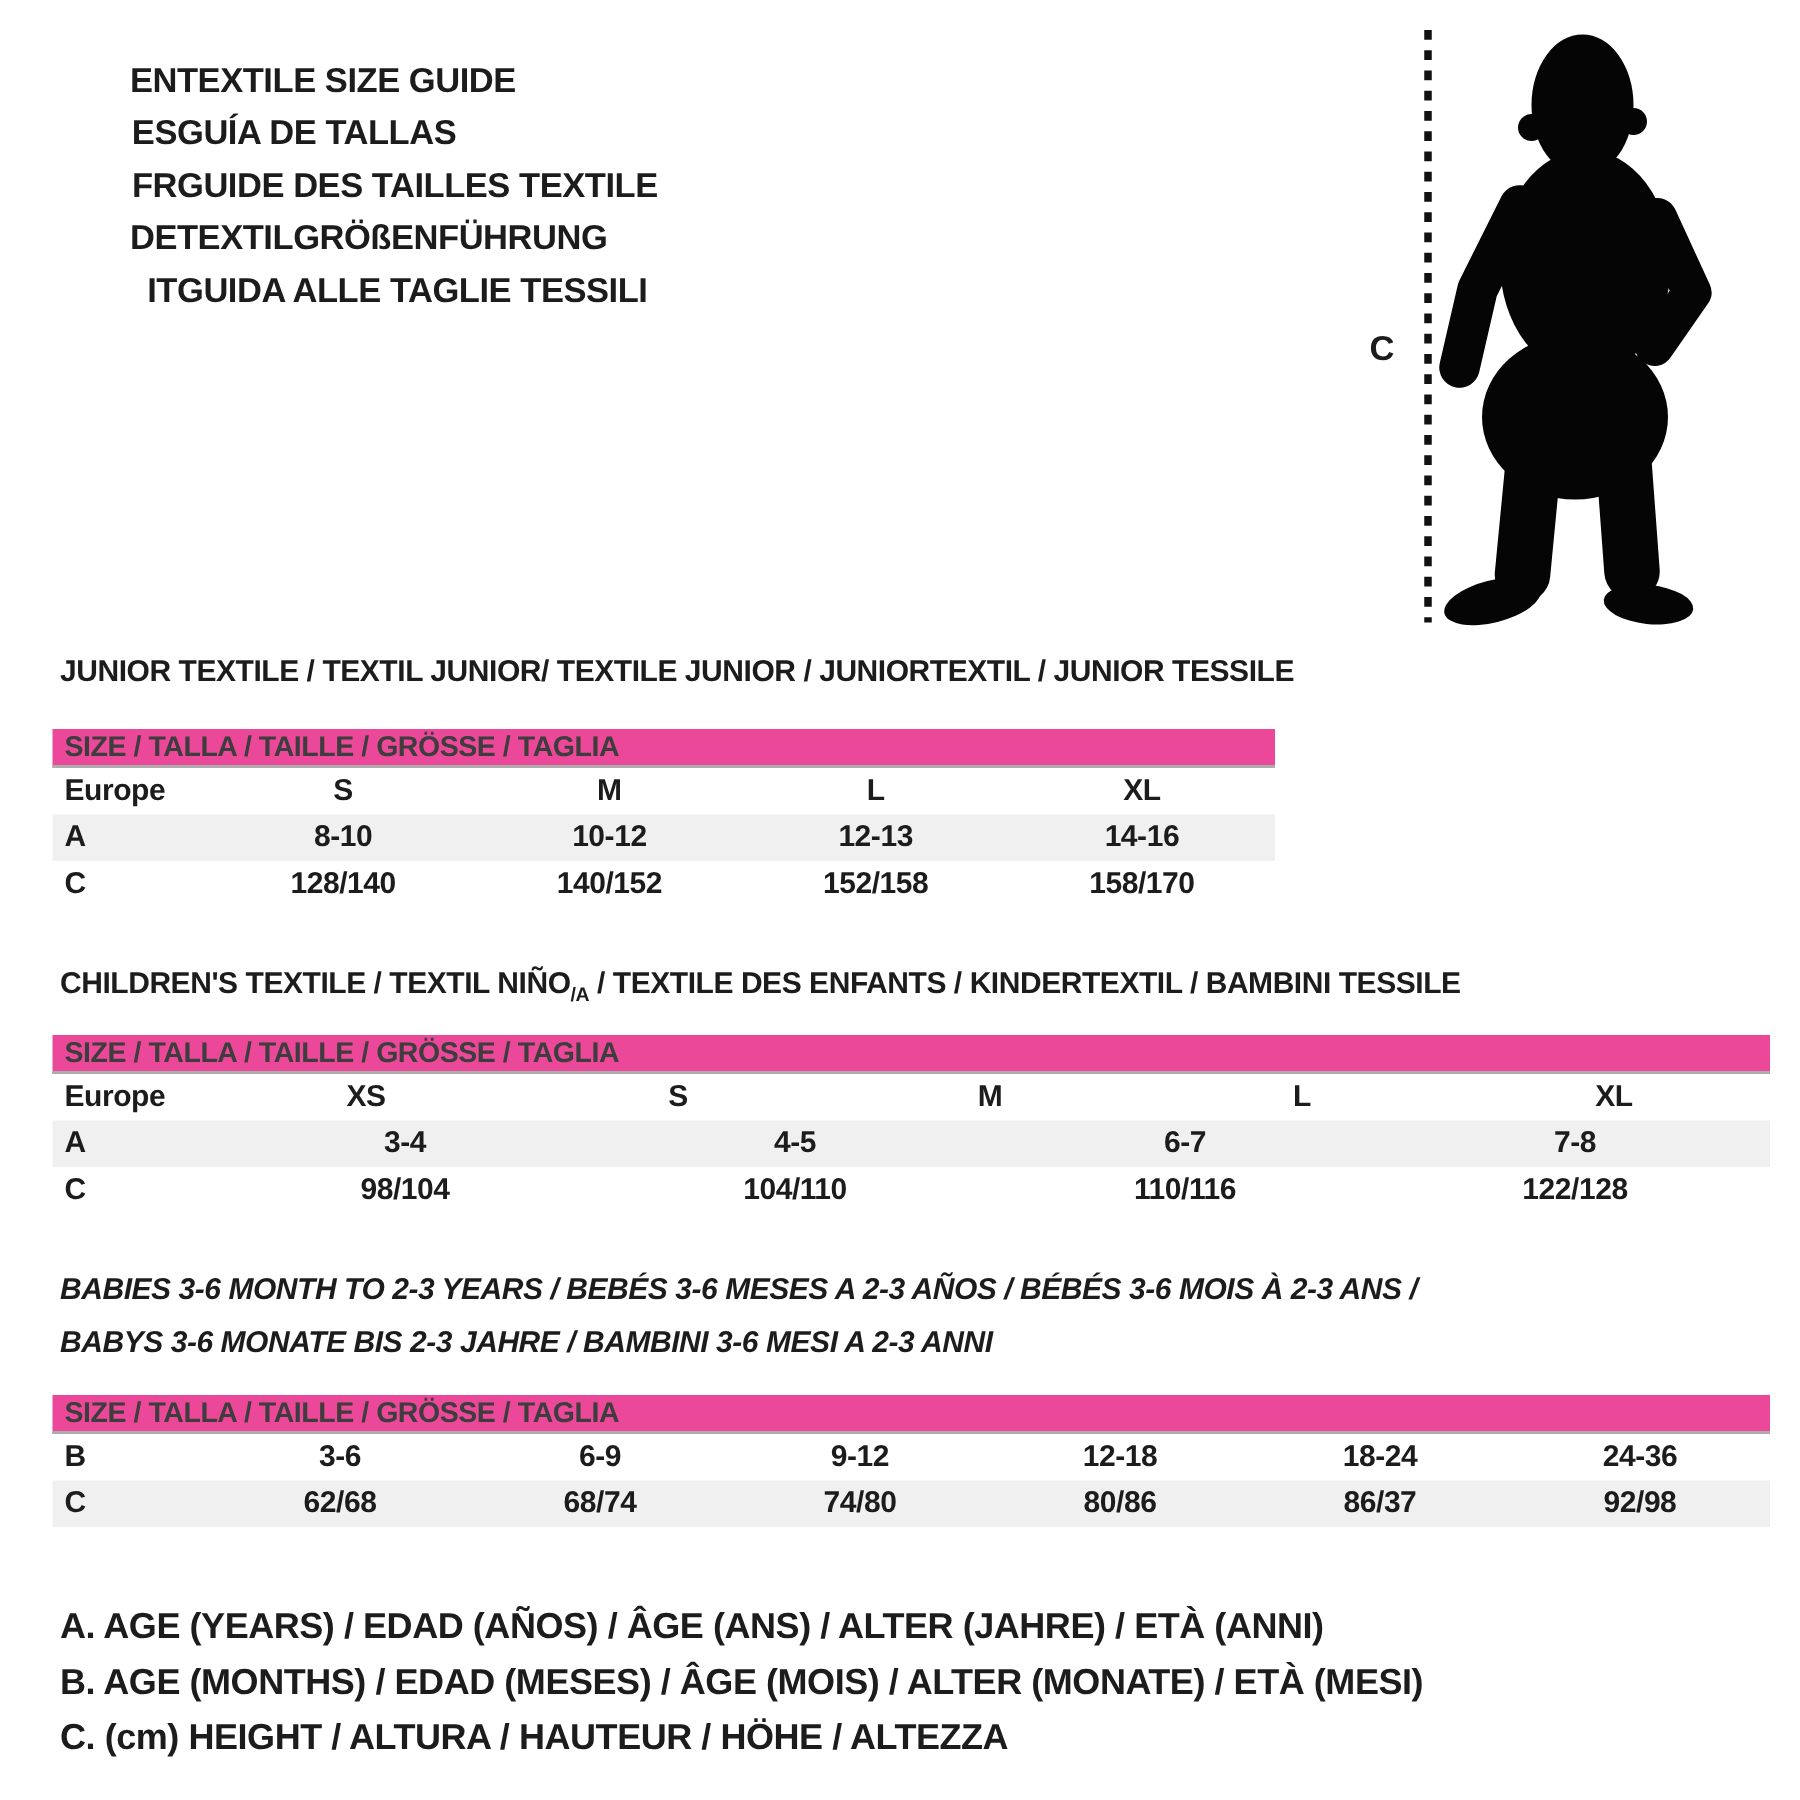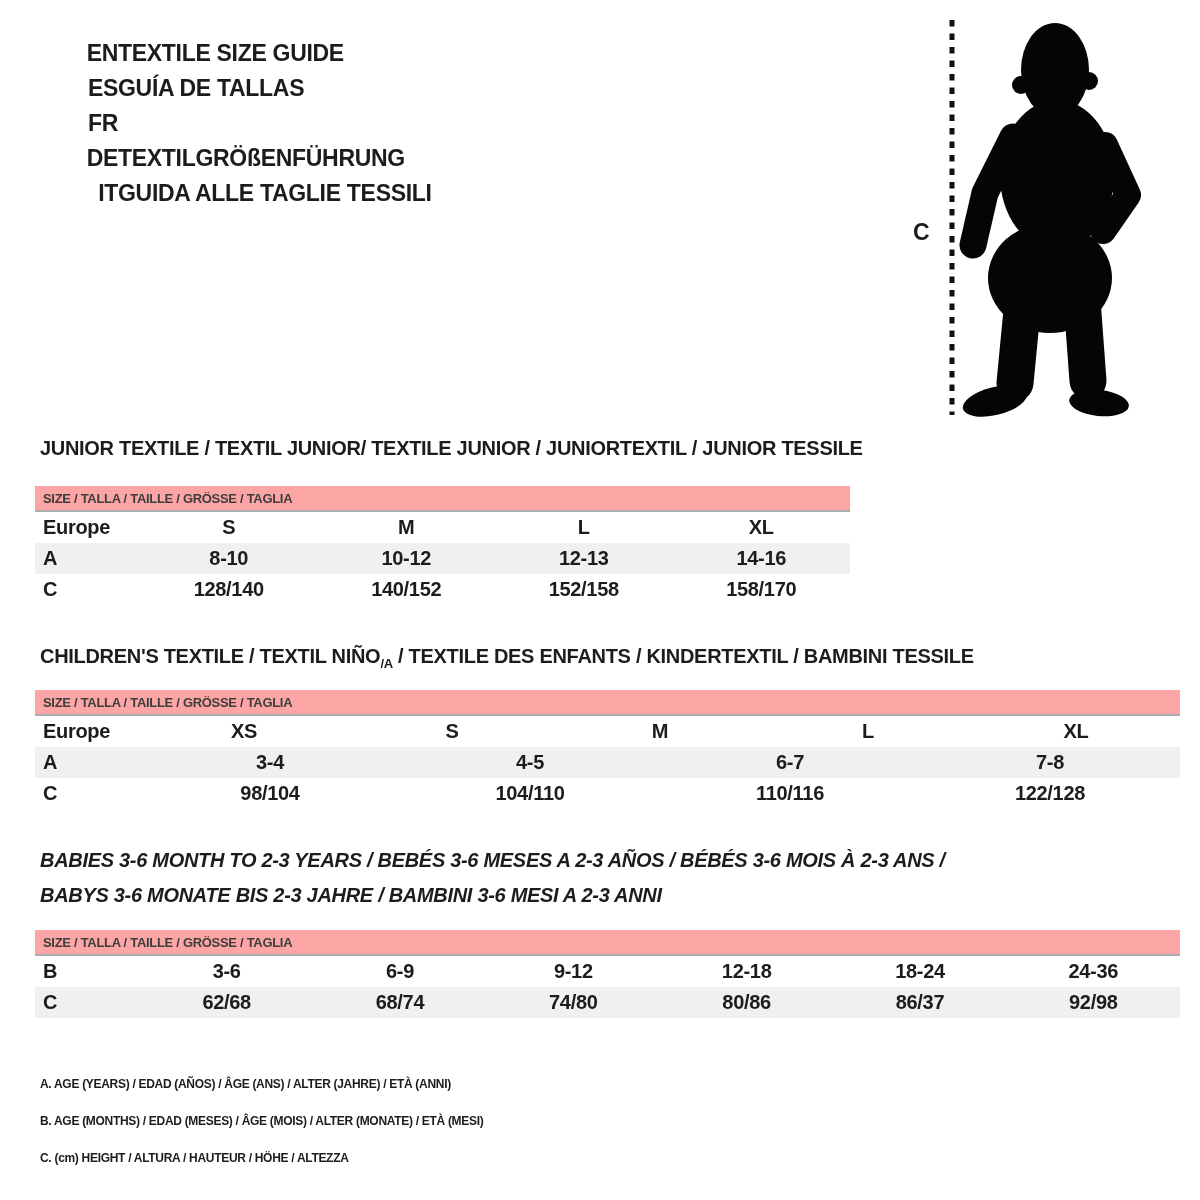--- a/index.html
+++ b/index.html
@@ -24,52 +24,53 @@
   .figure-wrap { left:915px; top:15px; width:240px; height:410px; }
   .measure-label { left:913px; top:219px; font-size:23px; }
 
   
   .sec-title { font-size:20px; line-height:22px; white-space:nowrap; }
   .sec-title .sub { font-size:13px; vertical-align:-5px; }
 
   
   .tbl { position:absolute; font-size:20px; }
   .tbl-header {
-    background:#fca5a5;
+    background:#ec4899;
     color:#3d3d3d;
     height:26px; line-height:26px;
     padding-left:8px;
-    font-size:13px;
+    font-size:19px;
     border-bottom:2px solid #acacac;
   }
   .tbl-row { display:flex; height:31px; line-height:31px; }
   .tbl-row.shaded { background:#f0f0f0; }
   .cell-label { width:105px; padding-left:8px; }
   .cell { flex:1; text-align:center; }
 
   
   .babies-title div { line-height:35px;font-style:italic; }
 
   
-  .legend-line { line-height:37px; font-size:12px; white-space:nowrap; }
+  .legend-line { line-height:37px; font-size:24px; white-space:nowrap; }
 </style>
 </head>
 <body>
 
 <div class="abs lang-block">
   <div class="lang-row">
     <span class="lang-code">EN</span>
     <span class="lang-title">TEXTILE SIZE GUIDE</span>
   </div>
   <div class="lang-row">
     <span class="lang-code">ES</span>
     <span class="lang-title">GUÍA DE TALLAS</span>
   </div>
   <div class="lang-row">
     <span class="lang-code">FR</span>
+    <span class="lang-title">GUIDE DES TAILLES TEXTILE</span>
   </div>
   <div class="lang-row">
     <span class="lang-code">DE</span>
     <span class="lang-title">TEXTILGRÖßENFÜHRUNG</span>
   </div>
   <div class="lang-row">
     <span class="lang-code">IT</span>
     <span class="lang-title">GUIDA ALLE TAGLIE TESSILI</span>
   </div>
 </div>

